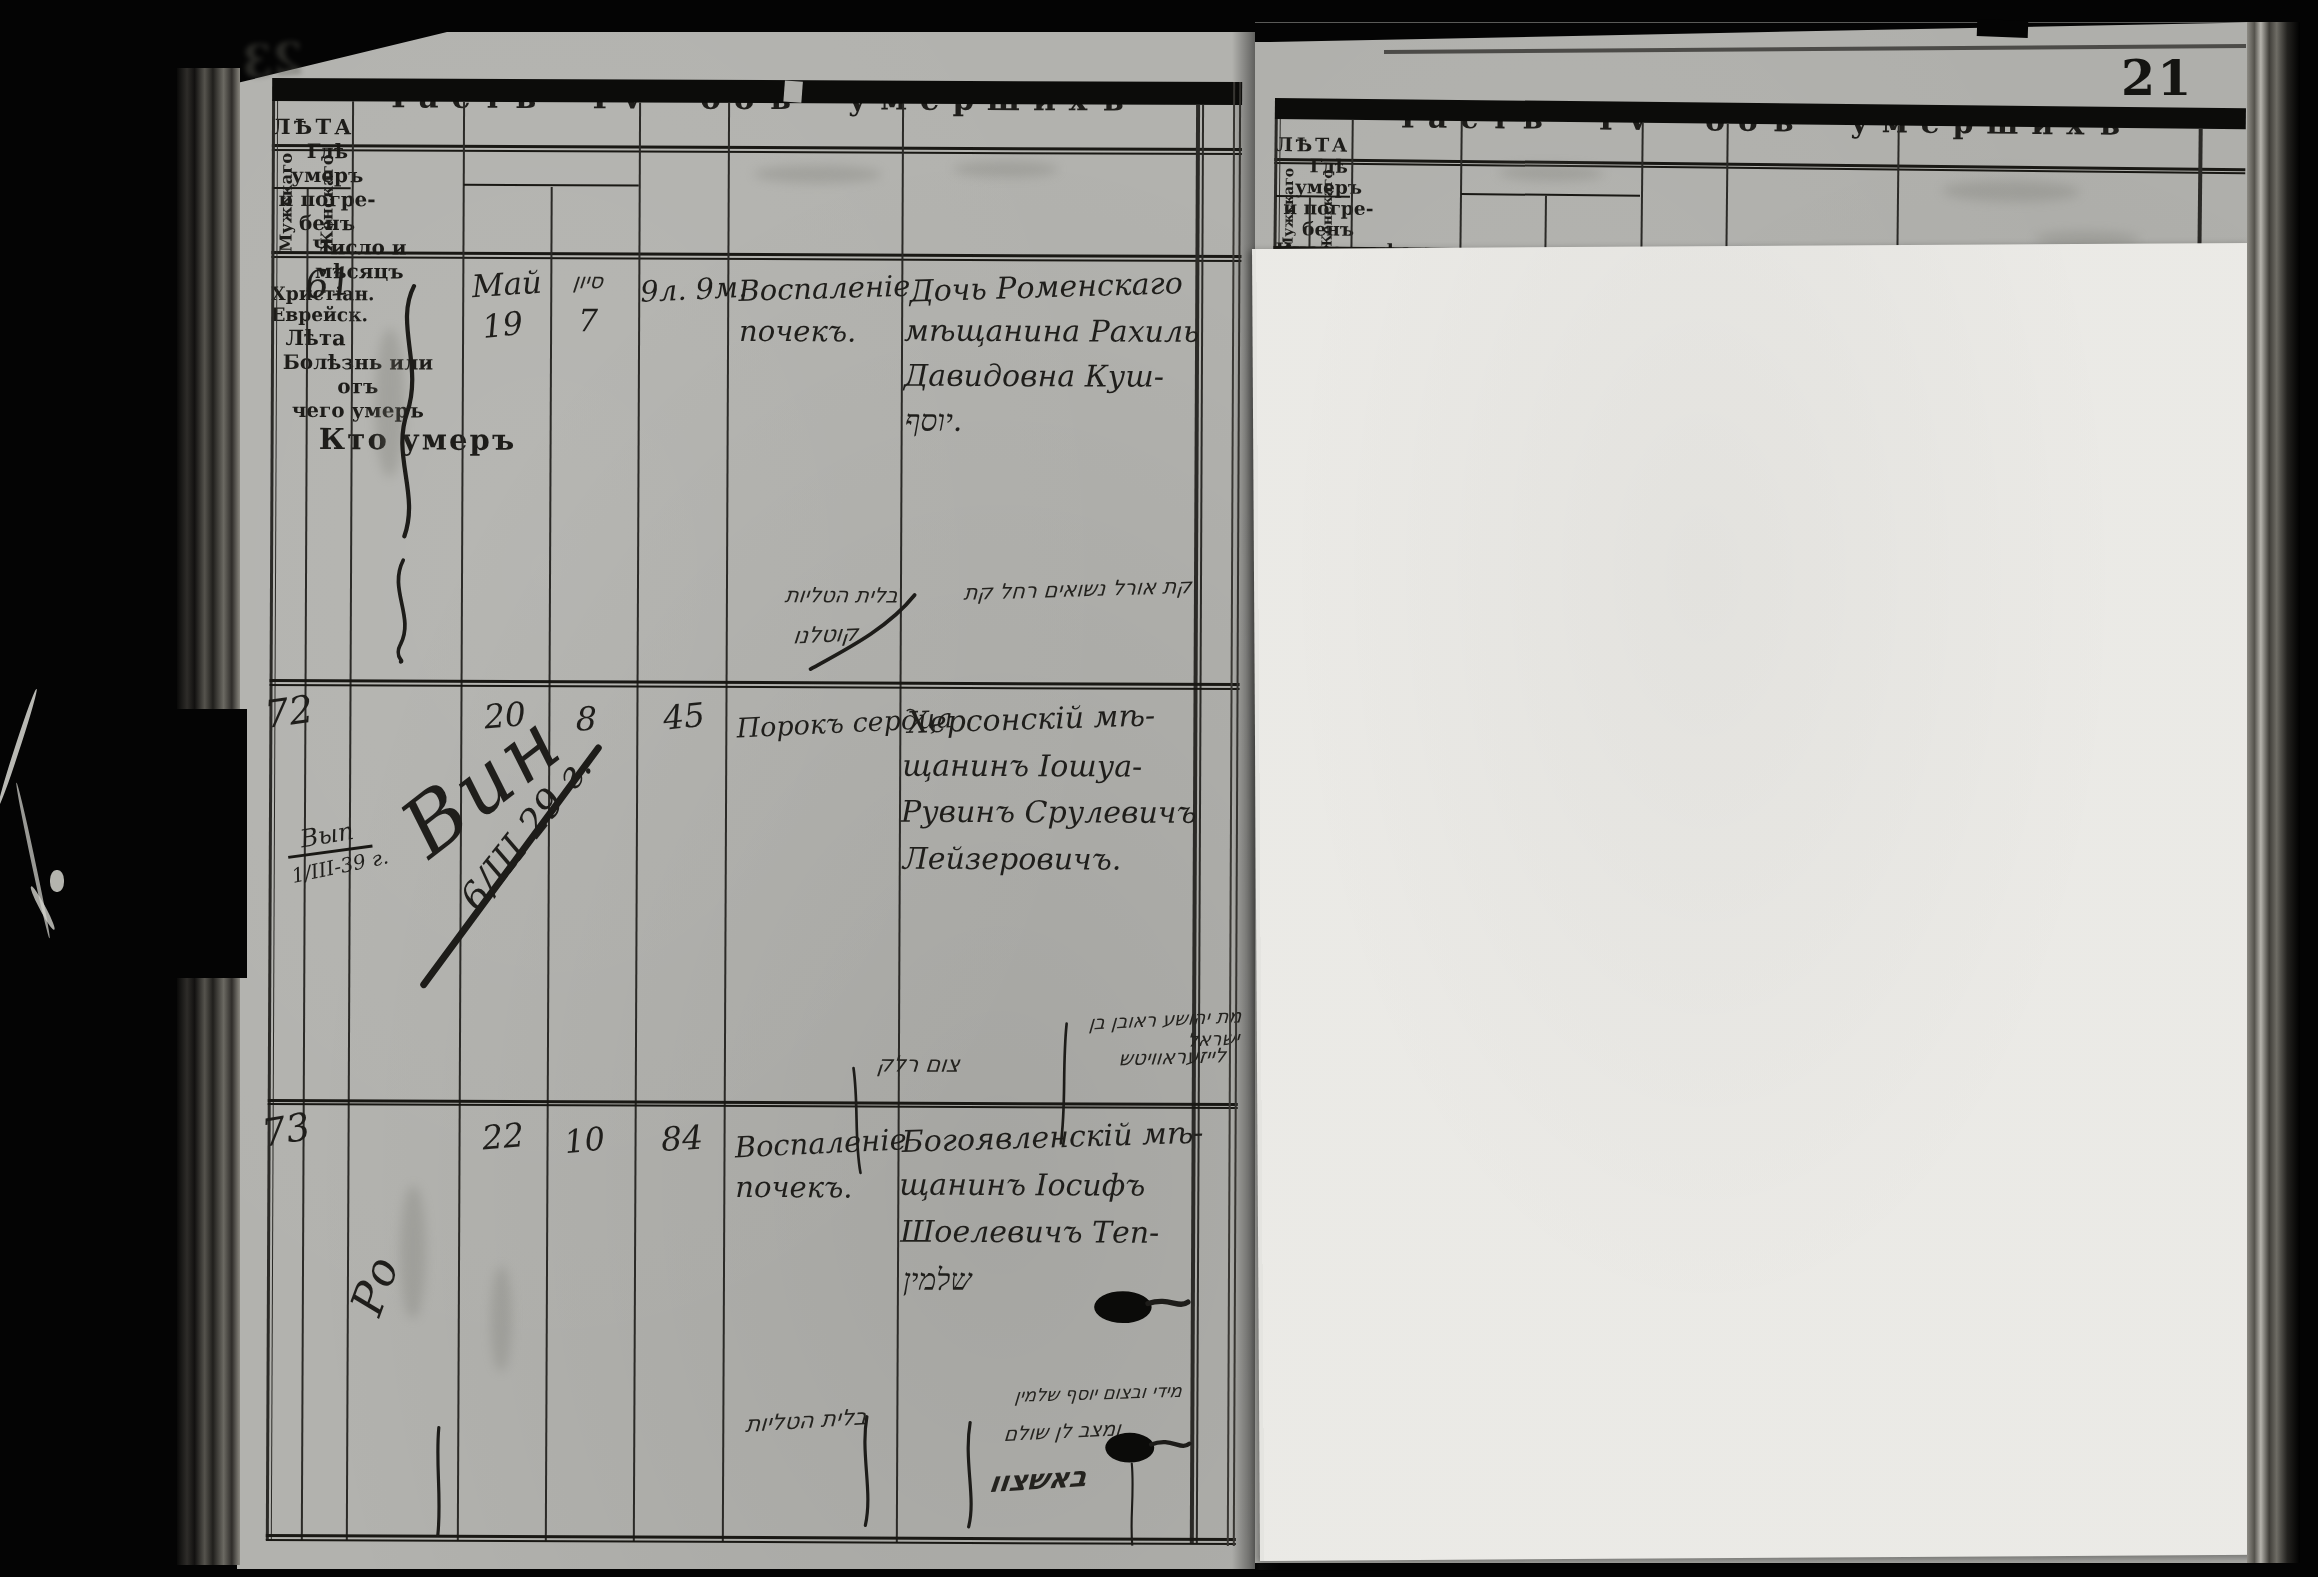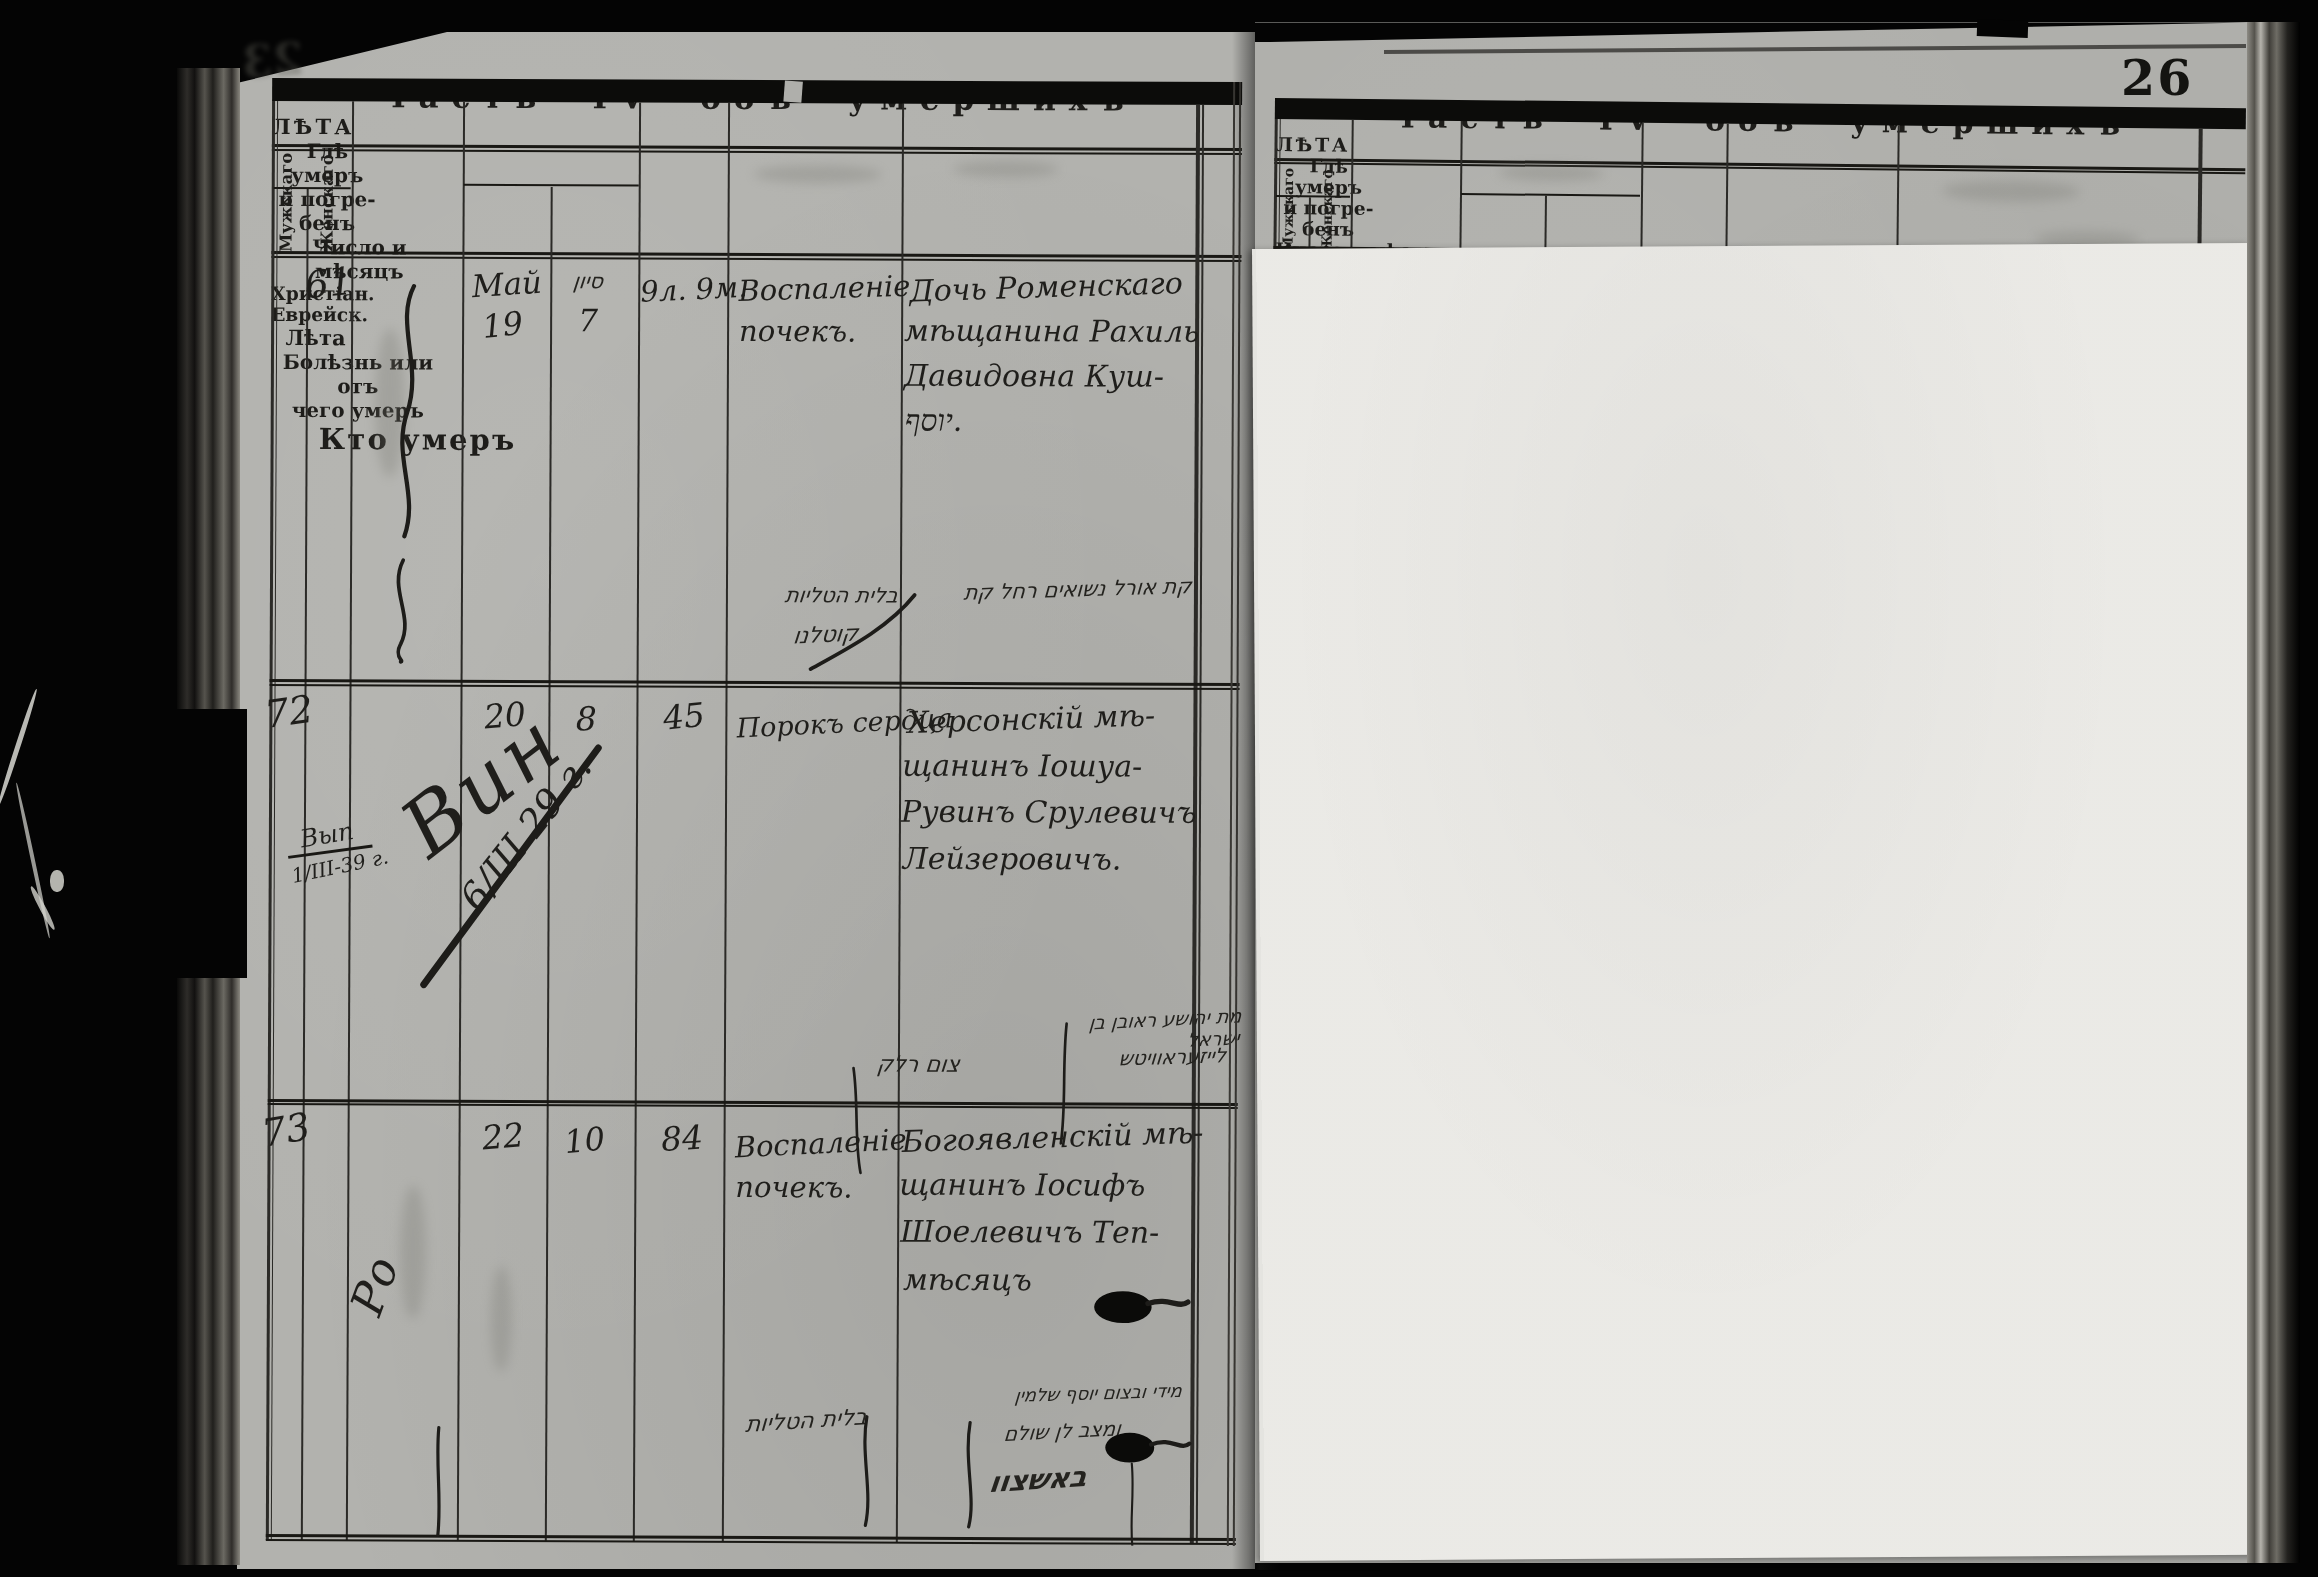--- a/index.html
+++ b/index.html
@@ -148,21 +148,21 @@
       <div class="hand tc" style="position:absolute;left:-7.5px;top:2.7px;width:51px;font-size:38px;transform:rotate(-10deg);">73</div>
       <div class="hand" style="position:absolute;left:79px;top:154px;font-size:45px;transform:rotate(-70deg);">Ро</div>
       <div class="hand tc" style="position:absolute;left:194px;top:10.6px;width:83px;font-size:33px;transform:rotate(-5deg);">22</div>
       <div class="hand tc" style="position:absolute;left:285px;top:15px;width:64px;font-size:32px;transform:rotate(-6deg);">10</div>
       <div class="hand tc" style="position:absolute;left:370px;top:11.7px;width:89px;font-size:33px;transform:rotate(-4deg);">84</div>
       <div class="hand" style="position:absolute;left:467px;top:18.6px;font-size:29px;transform:rotate(-3deg);">Воспаленіе</div>
       <div class="hand" style="position:absolute;left:468px;top:63px;font-size:29px;">почекъ.</div>
       <div class="hand" style="position:absolute;left:634px;top:10.6px;font-size:30px;transform:rotate(-2deg);">Богоявленскій мѣ-</div>
       <div class="hand" style="position:absolute;left:632px;top:59px;font-size:30px;">щанинъ Іосифъ</div>
       <div class="hand" style="position:absolute;left:633px;top:106px;font-size:30px;">Шоелевичъ Теп-</div>
-      <div class="hand" style="position:absolute;left:636px;top:154px;font-size:30px;">мѣсяцъ</div>
+      <div class="hand" style="position:absolute;left:636px;top:154px;font-size:30px;">שלמין</div>
       <div class="heb" style="position:absolute;left:446px;top:301px;width:154px;font-size:22.4px;transform:skewX(-9deg) rotate(-4deg);">בלית הטליות</div>
       <div class="heb" style="position:absolute;left:625px;top:276px;width:290px;font-size:18px;transform:skewX(-8deg) rotate(-2deg);">מידי ובצום יוסף שלמין</div>
       <div class="heb" style="position:absolute;left:652px;top:313px;width:202px;font-size:20px;transform:skewX(-9deg) rotate(-3deg);">ומצב לן שולם</div>
       <div class="heb" style="position:absolute;left:692px;top:356px;width:128px;font-size:28px;font-weight:700;transform:skewX(-12deg) rotate(-4deg);">באשצוו</div>
     </div>
 
     <svg class="overlay" width="970" height="1464" viewBox="0 0 1822 2750">
       <path d="M268,390 C232,460 286,540 256,628 C228,710 280,780 252,860" stroke-width="8"></path>
       <path d="M250,905 C222,960 272,1010 246,1062 C232,1088 254,1094 246,1096" stroke-width="7"></path>
       <path d="M1211,966 C1160,1030 1080,1070 1016,1106" stroke-width="7"></path>
@@ -183,21 +183,21 @@
     <div class="vline" style="left:967px;top:0;width:1.6px;height:1464px;background:#3a3834;"></div>
   </div>
 
   <div class="gutter" style="left:1232px;top:32px;width:48px;height:1538px;"></div>
 
   <div class="paper" style="left:1255px;top:22.4px;width:994px;height:1541px;background-color:#aFAFab;"></div>
   <div class="blacktri" style="left:1255px;top:22.4px;width:994px;height:20px;clip-path:polygon(0 0,100% 0,0 100%);"></div>
   <div class="blacktri" style="left:1977px;top:20px;width:51px;height:17px;transform:rotate(2deg);"></div>
   <div class="hline" style="left:1384px;top:47px;width:862px;height:3.7px;background:#2b2a27;opacity:.75;transform:rotate(-0.4deg);"></div>
 
-  <div class="print" style="position:absolute;left:2121px;top:49px;font-size:49px;letter-spacing:2.1px;color:#141411;">26</div>
+  <div class="print" style="position:absolute;left:2121px;top:49px;font-size:49px;letter-spacing:2.1px;color:#141411;">21</div>
 
   <div class="abs" style="left:1275px;top:98px;width:971px;height:160px;transform:rotate(0.6deg);transform-origin:left top;">
     <div class="hline" style="left:0;top:0;width:971px;height:21px;background:#0c0c0a;"></div>
     <div class="print tc" style="left:0;top:24.5px;width:971px;font-size:30px;letter-spacing:12.8px;word-spacing:20px;">Часть IV объ умершихъ</div>
     <div class="hline" style="left:0;top:60px;width:971px;height:2.7px;"></div>
     <div class="hline" style="left:0;top:64px;width:971px;height:1.6px;"></div>
 
     <div class="vline" style="left:0;top:21px;width:2.7px;height:136px;"></div>
     <div class="vline" style="left:4.8px;top:21px;width:1.1px;height:136px;"></div>
     <div class="vline" style="left:35px;top:99px;width:1.6px;height:58px;"></div>

